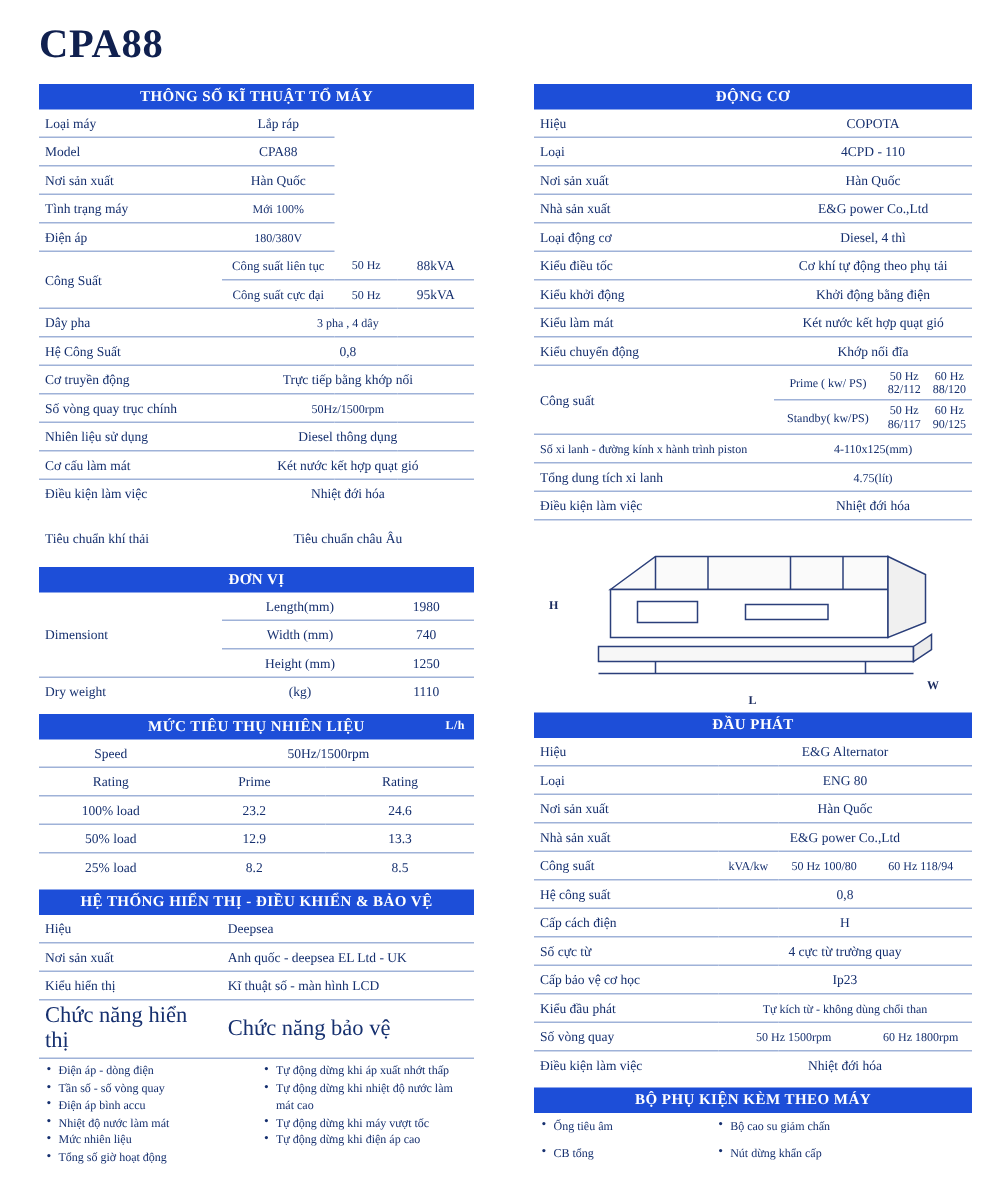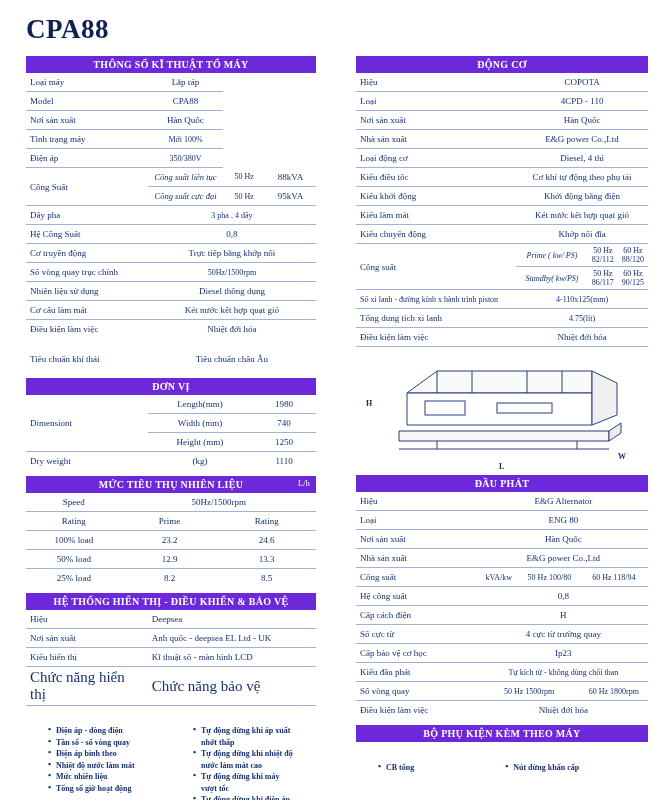--- a/index.html
+++ b/index.html
@@ -17,49 +17,49 @@
     position:absolute;left:26px;top:14px;
     font-size:27px;font-weight:bold;color:#10204f;
     letter-spacing:0.5px;
     font-family:"Liberation Serif", serif;
   }
   .cols{position:absolute;left:0;top:56px;width:654px;}
   .col-left{position:absolute;left:26px;top:0;width:290px;}
   .col-right{position:absolute;left:356px;top:0;width:292px;}
 
   .band{
-    background:#6d28d9;color:#ffffff;
+    background:#1d4ed8;color:#ffffff;
     text-align:center;font-weight:bold;
     font-size:10px;letter-spacing:0.3px;
     padding:3px 0 3px 0;
     position:relative;
   }
   .band .unit{
-    position:absolute;right:6px;top:3px;font-size:8px;font-weight:normal;
+    position:absolute;right:6px;top:3px;font-size:8px;font-weight:bold;
   }
   table.tbl{
     border-collapse:collapse;width:100%;
     font-size:9px;color:#16306f;
   }
   table.tbl td{
     border-bottom:1px solid #9fb2d8;
     padding:2px 4px;
     vertical-align:middle;
     height:14px;
   }
   td.lab{width:42%;text-align:left;}
   td.val{text-align:center;}
-  td.sublab{width:26%;text-align:center;font-size:8.5px;font-style:italic;}
+  td.sublab{width:26%;text-align:center;font-size:8.5px;}
   td.small{font-size:8px;}
   .nb{border-bottom:none !important;}
   .center{text-align:center;}
   .left{text-align:left;}
   .gap{height:10px;}
   .smallgap{height:6px;}
-  .featlist{list-style:none;margin:17px;padding:0;font-weight:bold;}
+  .featlist{list-style:none;margin:0;padding:0;}
   .featlist li{
     position:relative;padding-left:9px;font-size:8px;line-height:11.5px;
     color:#16306f;
   }
   .featlist li:before{
     content:"\2022";position:absolute;left:1px;top:-1px;font-size:9px;
   }
   .twoColList{display:flex;}
   .twoColList > div{width:50%;padding:2px 2px 2px 4px;box-sizing:border-box;}
   .colhead{font-size:15px;padding:2px 4px;}
@@ -101,21 +101,21 @@
         <tr>
           <td class="lab">Nơi sản xuất</td>
           <td class="val">Hàn Quốc</td>
         </tr>
         <tr>
           <td class="lab">Tình trạng máy</td>
           <td class="val small">Mới 100%</td>
         </tr>
         <tr>
           <td class="lab">Điện áp</td>
-          <td class="val small">350/380V</td>
+          <td class="val small">180/380V</td>
         </tr>
         <tr>
           <td class="lab" rowspan="2">Công Suất</td>
           <td class="sublab">Công suất liên tục</td>
           <td class="small center">50 Hz</td>
           <td class="center">88kVA</td>
         </tr>
         <tr>
           <td class="sublab">Công suất cực đại</td>
           <td class="small center">50 Hz</td>
@@ -249,21 +249,21 @@
           <td class="colhead">Chức năng bảo vệ</td>
         </tr>
       </tbody>
         </table>
 
       <div class="twoColList">
         <div>
           <ul class="featlist">
             <li>Điện áp - dòng điện</li>
             <li>Tần số - số vòng quay</li>
-            <li>Điện áp bình theo</li>
+            <li>Điện áp bình accu</li>
             <li>Nhiệt độ nước làm mát</li>
             <li>Mức nhiên liệu</li>
             <li>Tổng số giờ hoạt động</li>
           </ul>
         </div>
         <div>
           <ul class="featlist">
             <li>Tự động dừng khi áp xuất nhớt thấp</li>
             <li>Tự động dừng khi nhiệt độ nước làm mát cao</li>
             <li>Tự động dừng khi máy vượt tốc</li>
@@ -432,40 +432,40 @@
 
       <div class="band">
         <span>BỘ PHỤ KIỆN KÈM THEO MÁY</span>
       </div>
 
       <table class="acc-table">
         <tbody>
             <tr>
           <td>
             <ul class="featlist">
+              <li>Ống tiêu âm</li>
+            </ul>
+          </td>
+          <td>
+            <ul class="featlist">
+              <li>Bộ cao su giảm chấn</li>
+            </ul>
+          </td>
+        </tr>
+        <tr>
+          <td>
+            <ul class="featlist">
               <li>CB tổng</li>
             </ul>
           </td>
           <td>
             <ul class="featlist">
               <li>Nút dừng khẩn cấp</li>
             </ul>
           </td>
         </tr>
-        <tr>
-          <td>
-            <ul class="featlist">
-              <li>Ống tiêu âm</li>
-            </ul>
-          </td>
-          <td>
-            <ul class="featlist">
-              <li>Bộ cao su giảm chấn</li>
-            </ul>
-          </td>
-        </tr>
       </tbody>
         </table>
 
     </div>
 
   </div>
 </div>
 
 </body></html>

